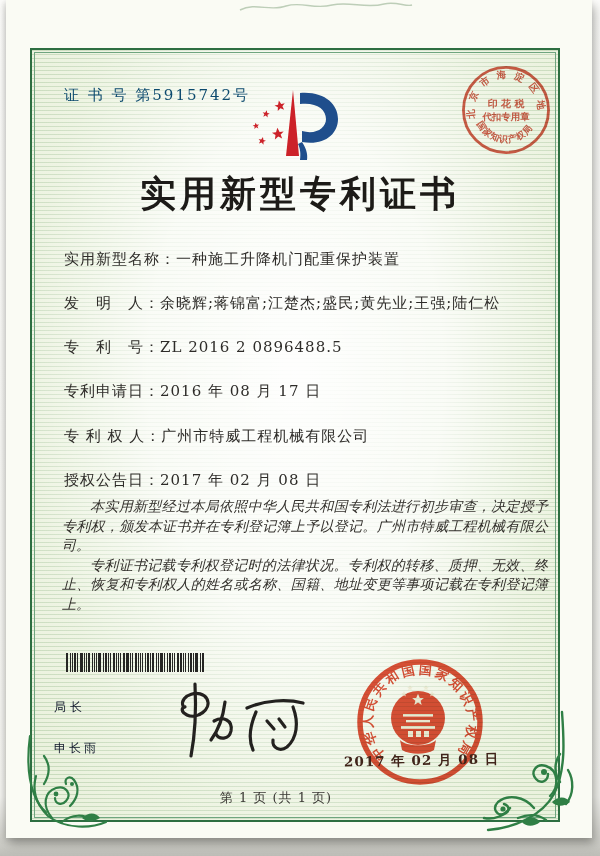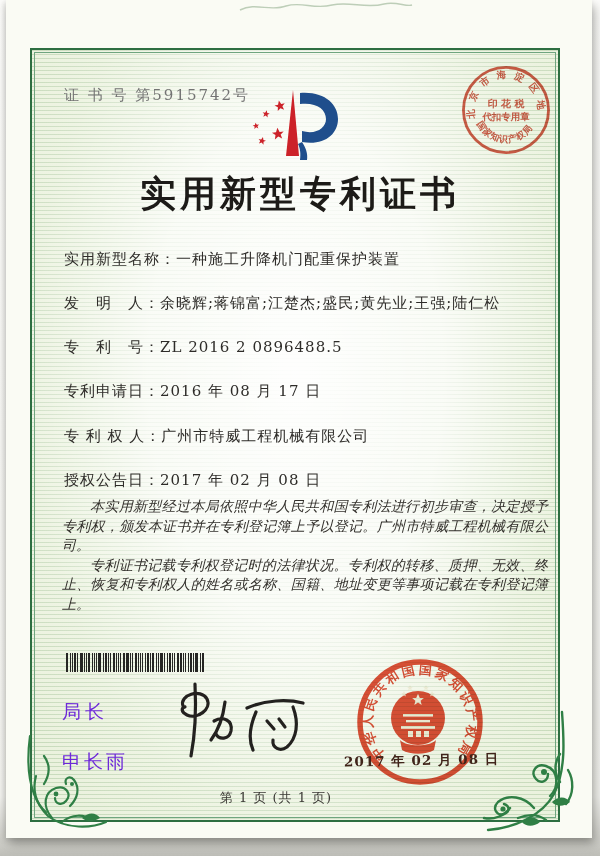--- a/index.html
+++ b/index.html
@@ -17,37 +17,37 @@
     position:absolute;left:24px;top:48px;width:526px;height:770px;
     border:2px solid #2d6e41;
     background:
       radial-gradient(ellipse at 50% 42%, rgba(255,255,255,.96) 0%, rgba(255,255,255,.75) 40%, rgba(255,255,255,.15) 72%, rgba(255,255,255,0) 90%),
       repeating-linear-gradient(180deg, rgba(122,168,112,.30) 0px, rgba(122,168,112,.30) 1px, rgba(255,255,255,0) 1px, rgba(255,255,255,0) 4px),
       #ebf2de;
   }
   .frame::after{
     content:"";position:absolute;inset:2px;border:1px solid #6fa57f;pointer-events:none;
   }
-  .cert-no{position:absolute;left:58px;top:86px;font-size:15px;letter-spacing:2px;color:#737373;}
+  .cert-no{position:absolute;left:58px;top:86px;font-size:15px;letter-spacing:2px;color:#0c4a6e;}
   .logo{position:absolute;left:238px;top:88px;}
   .title{
     position:absolute;left:28px;top:170px;width:532px;text-align:center;
     font-size:36px;font-weight:700;letter-spacing:4px;color:#1d1b18;
   }
   .row{position:absolute;left:58px;font-size:15px;color:#2e2c29;letter-spacing:1px;white-space:nowrap;}
   .row .lab{color:#2e2c29;}
   .paras{
     position:absolute;left:56px;top:497px;width:486px;
     font-size:14px;line-height:19.5px;color:#33302c;text-align:justify;
     font-style:italic;
   }
   .paras p{margin:0;text-indent:2em;}
   .barcode{position:absolute;left:60px;top:653px;width:162px;height:19px;display:flex;align-items:stretch;}
   .barcode i{display:block;background:#262624;}
-  .officer{position:absolute;left:56px;top:699px;font-size:19px;letter-spacing:4px;color:#6d28d9;}
+  .officer{position:absolute;left:48px;top:699px;font-size:12px;letter-spacing:4px;color:#0f172a;}
   .officer .name{display:block;margin-top:24px;letter-spacing:3px;}
   .sig{position:absolute;left:155px;top:676px;}
   .seal{position:absolute;left:344px;top:652px;mix-blend-mode:multiply;opacity:.92;}
   .seal-date{
     position:absolute;left:338px;top:752px;width:150px;font-size:13.5px;font-weight:700;
     color:#40241a;letter-spacing:1px;transform:rotate(-1.2deg);white-space:nowrap;
   }
   .stamp{position:absolute;left:448px;top:58px;mix-blend-mode:multiply;opacity:.88;}
   .footer{position:absolute;left:30px;top:789px;width:480px;text-align:center;font-size:13px;color:#3a3834;letter-spacing:1px;}
   .orn{position:absolute;pointer-events:none;}

